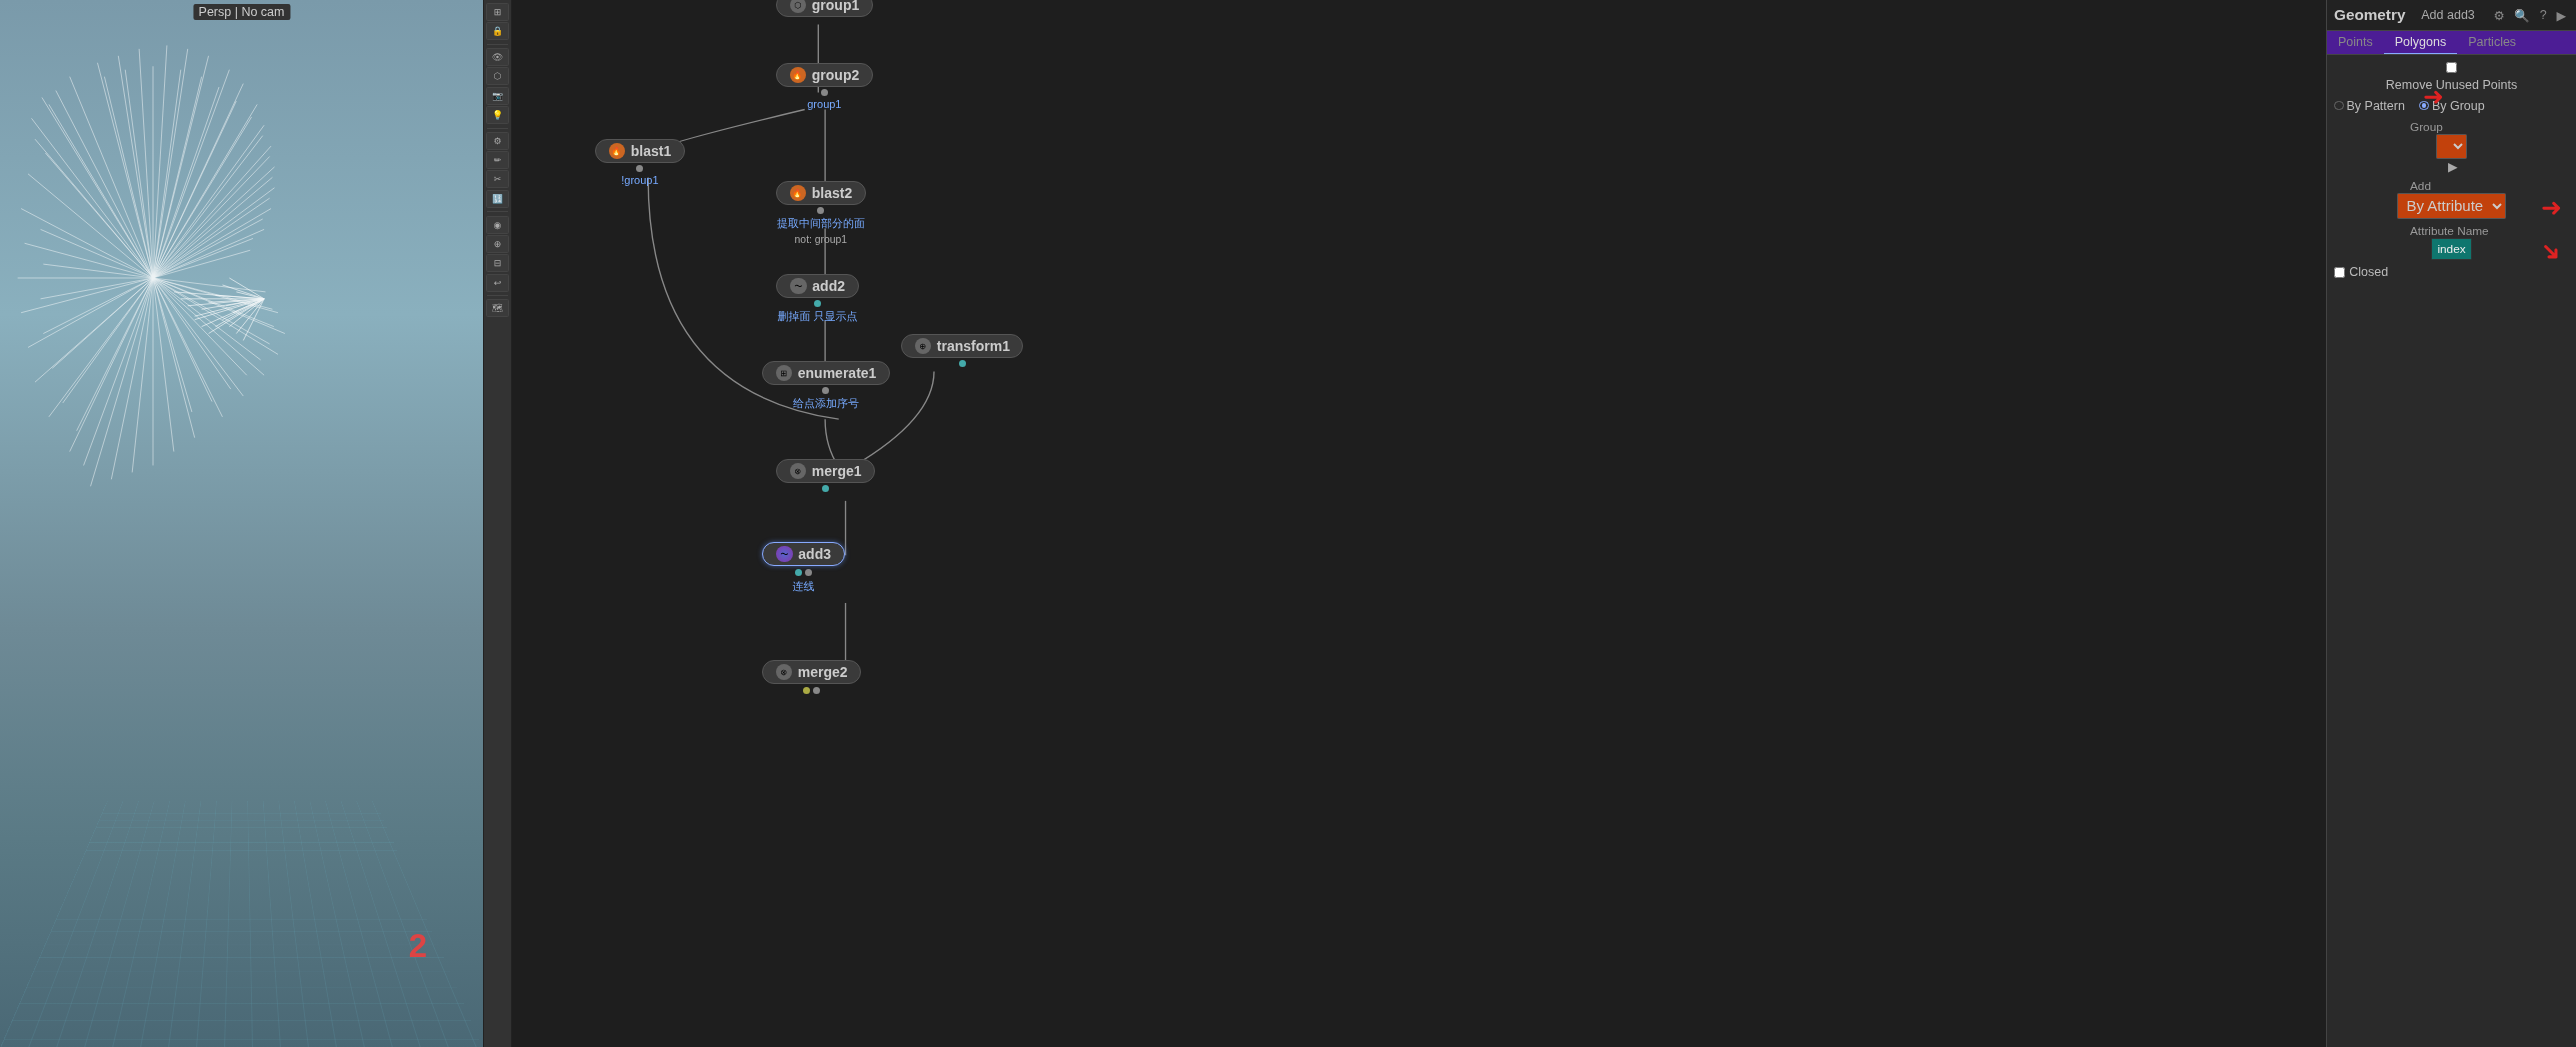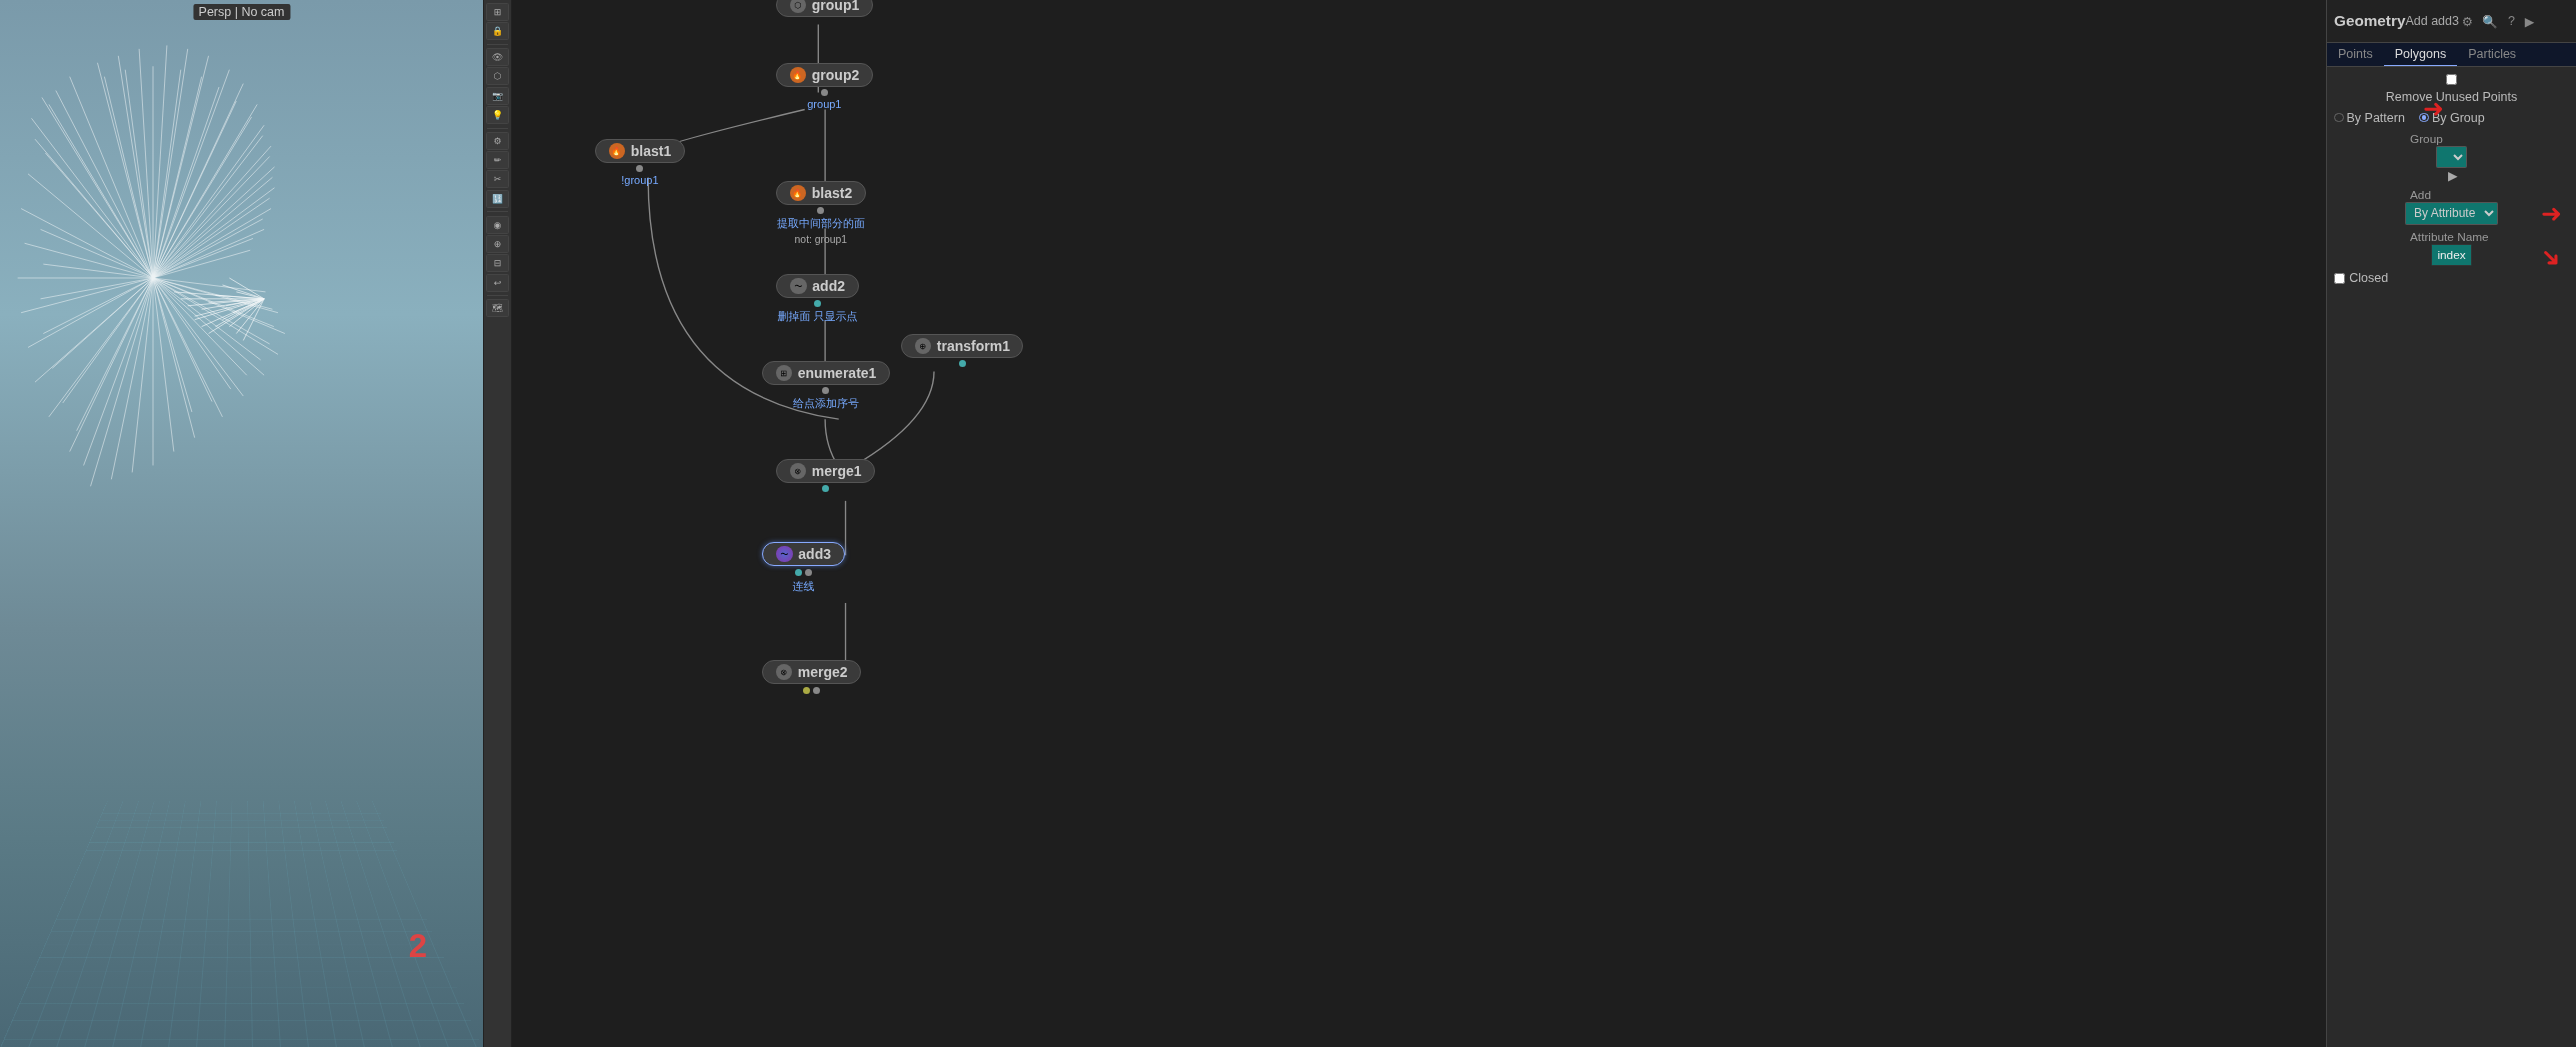--- a/index.html
+++ b/index.html
@@ -164,23 +164,24 @@
       width: 250px;
       height: 1048px;
       background: #2a2a2a;
       border-left: 0.7px solid #444;
       flex-shrink: 0;
       display: flex;
       flex-direction: column;
     }
     #prop-header {
       background: #222;
-      padding: 12px 7px;
-      display: flex;
-      align-items: center;
+      padding: 6px 7px;
+      display: flex;
+      align-items: center;
+      justify-content: space-between;
       border-bottom: 0.7px solid #444;
     }
     #prop-title {
       color: #ccc;
       font-size: 15.3px;
       font-weight: bold;
     }
     #prop-node-info {
       color: #aaa;
       font-size: 12.5px;
@@ -191,21 +192,21 @@
     }
     .prop-icon-btn {
       color: #888;
       font-size: 12.5px;
       cursor: pointer;
       padding: 1.4px 2.8px;
     }
 
     #prop-tabs {
       display: flex;
-      background: #0f172a;
+      background: #4c1d95;
       border-bottom: 0.7px solid #444;
       align-items: flex-end;
     }
     .prop-tab {
       padding: 4.2px 11px;
       color: #888;
       font-size: 12.5px;
       cursor: pointer;
       border-bottom: 1.4px solid transparent;
     }
@@ -272,24 +273,24 @@
       flex-direction: column;
     }
     .prop-field-label {
       color: #999;
       font-size: 11.8px;
       width: 83px;
       flex-shrink: 0;
     }
     .prop-field-select {
       flex: 1;
-      background: #0f766e;
+      background: #c2410c;
       border: 0.7px solid #555;
       color: #ccc;
-      font-size: 12px;
+      font-size: 15px;
       padding: 2.1px 4.2px;
       border-radius: 1.4px;
     }
     .prop-field-value {
       flex: 1;
       background: #0f766e;
       border: 0.7px solid #333;
       color: #eee;
       font-size: 11.8px;
       padding: 2.8px 5.6px;

